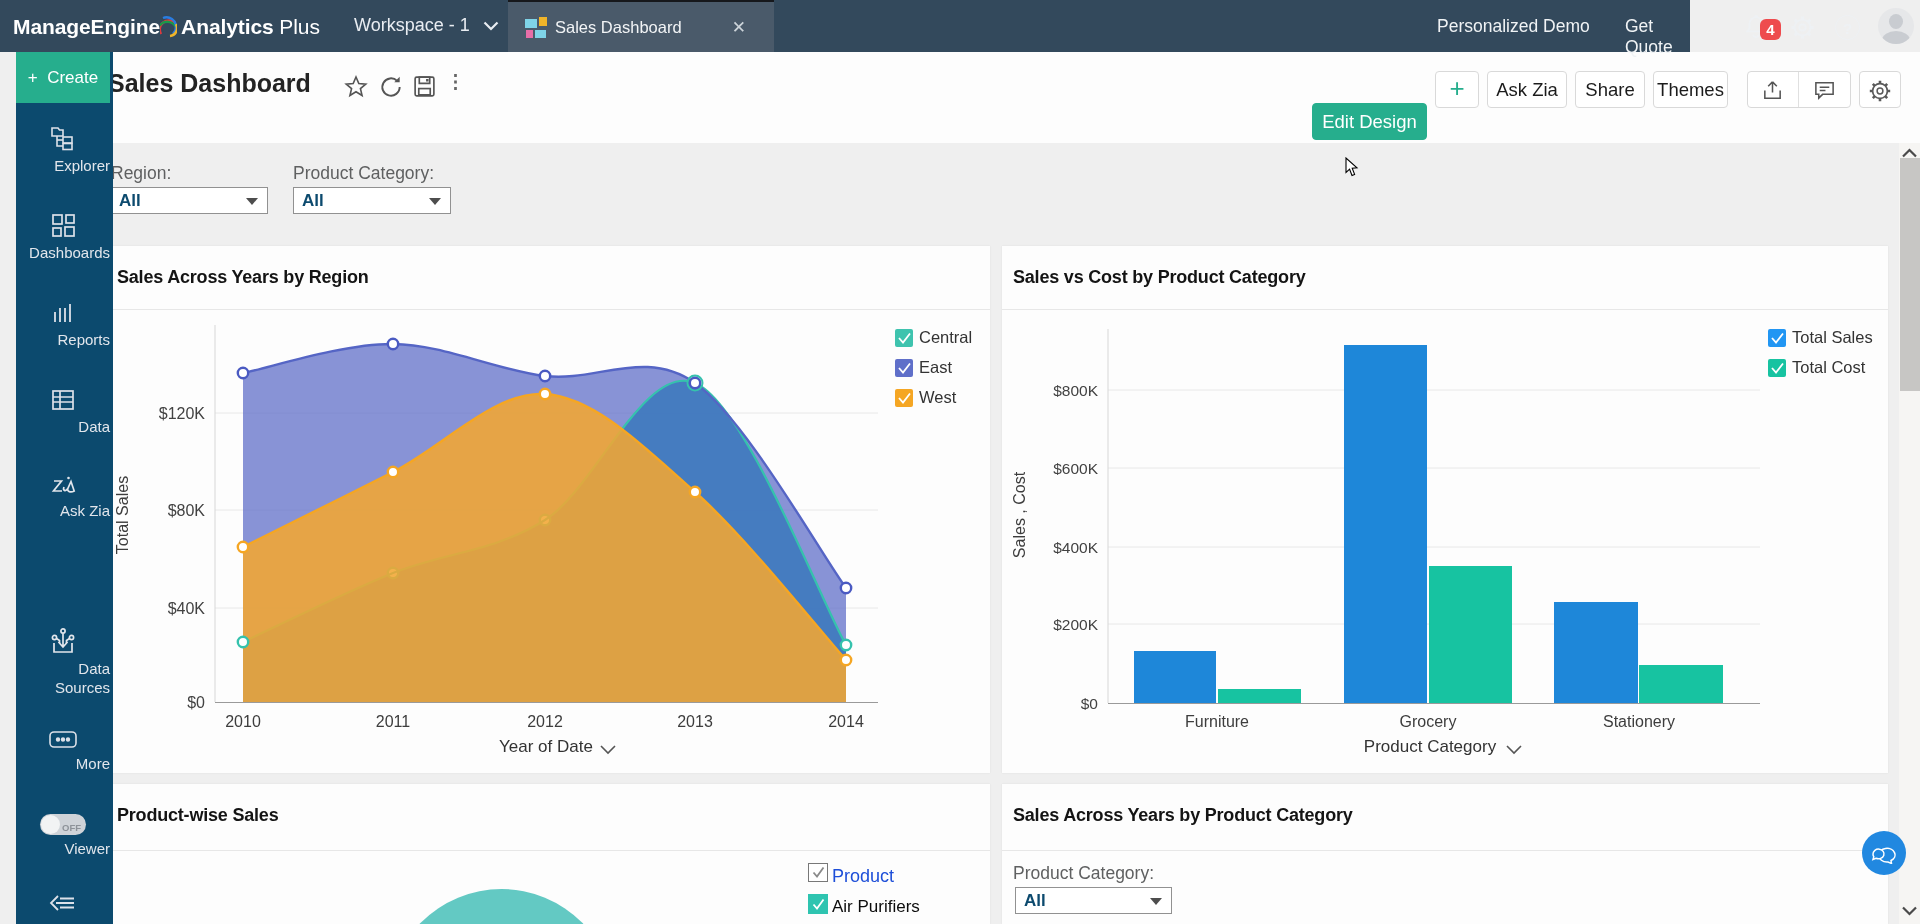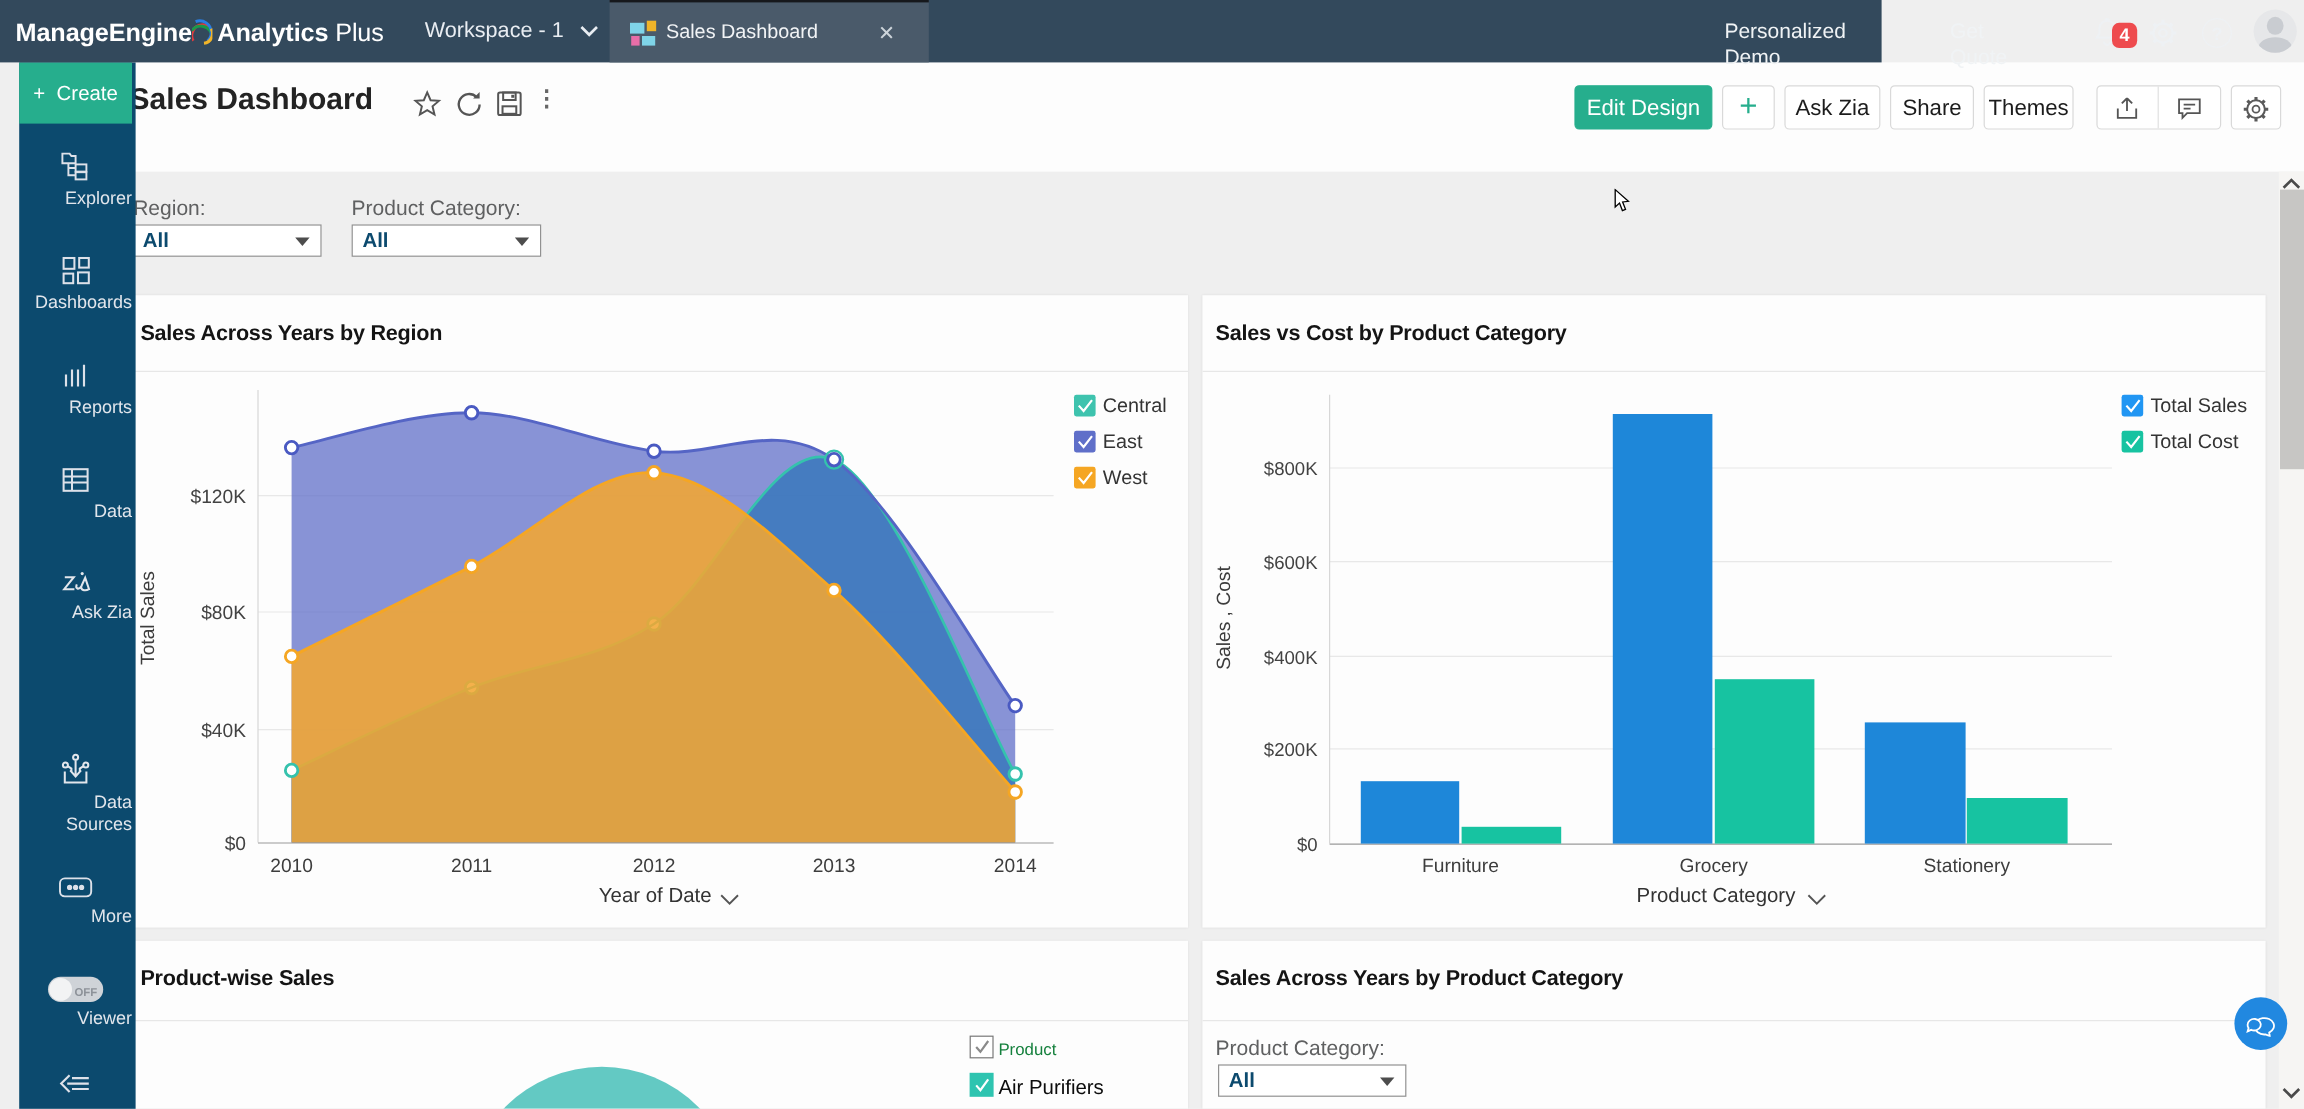--- a/index.html
+++ b/index.html
@@ -1,19 +1,19 @@
 <!DOCTYPE html>
 <html><head>
 <meta charset="utf-8">
 <style>
   * { margin:0; padding:0; box-sizing:border-box; }
   html,body { width:1920px; height:924px; overflow:hidden; font-family:"Liberation Sans", sans-serif; background:#efefef; }
   .abs { position:absolute; }
   
-  #header { position:absolute; left:0; top:0; width:1568px; height:52px; background:#33495c; color:#fff; z-index:30; }
+  #header { position:absolute; left:0; top:0; width:1690px; height:52px; background:#33495c; color:#fff; z-index:30; }
   #logo { position:absolute; left:13px; top:14px; font-size:21px; color:#fff; letter-spacing:-0.1px; }
   #logo b { font-weight:700; }
   #ws { position:absolute; left:354px; top:15px; font-size:18px; color:#e9edf2; }
   #tab { position:absolute; left:508px; top:0; width:266px; height:52px; background:#4a5a6a; border-top:2px solid #16181c; }
   #tab .ticon { position:absolute; left:17px; top:15px; width:22px; height:22px; }
   #tab .tname { position:absolute; left:47px; top:16px; font-size:16.5px; color:#f2f4f6; }
   #tab .tx { position:absolute; right:28px; top:15px; font-size:17px; color:#cdd4da; }
   .hright { position:absolute; top:16px; font-size:17.5px; color:#f0f3f5; }
   
   #sidebar { position:absolute; left:16px; top:52px; width:97px; height:872px; background:#0c4a6e; z-index:25; }
@@ -166,21 +166,21 @@
       <path d="M20 12 a8 8 0 1 1 -2.3-5.6"></path>
       <path d="M20 2.5 v5 h-5" fill="#555" stroke="none"></path>
     </svg>
   <svg class="tico" style="left:318px;" width="25" height="25" viewBox="0 0 24 24" fill="none" stroke="#555" stroke-width="1.6">
       <rect x="3" y="3" width="18" height="18" rx="1.5"></rect>
       <path d="M7 3 h10 v6 H7 z"></path>
       <rect x="13.5" y="4.8" width="2.4" height="2.4" fill="#555" stroke="none"></rect>
       <rect x="6.5" y="14" width="11" height="6"></rect>
     </svg>
   <div class="tico" style="left:352px;top:18px;font-size:19px;font-weight:700;color:#666;letter-spacing:0;">⋮</div>
-  <div class="btn" style="left:1218px;width:115px;background:#26ae8d;border-color:#26ae8d;color:#fff;line-height:35px;">Edit Design</div>
+  <div class="btn" style="left:1218px;width:115px;background:#26ae8d;border-color:#26ae8d;color:#fff;line-height:35px;margin-top:32px;">Edit Design</div>
   <div class="btn" style="left:1341px;width:44px;color:#26ae8d;font-size:26px;line-height:32px;">+</div>
   <div class="btn" style="left:1393px;width:80px;line-height:35px;">Ask Zia</div>
   <div class="btn" style="left:1481px;width:70px;line-height:35px;">Share</div>
   <div class="btn" style="left:1559px;width:75px;line-height:35px;">Themes</div>
   <div class="btn" style="left:1653px;width:104px;"></div>
   <div class="abs" style="left:1704px;top:20px;width:1px;height:35px;background:#e0e0e0;"></div>
   <svg class="abs" style="left:1667px;top:27px;" width="23" height="23" viewBox="0 0 24 24" fill="none" stroke="#555" stroke-width="1.6">
       <path d="M4 12 v8 h16 v-8"></path>
       <path d="M12 3 v11 m0-11 l-4.5 4.5 M12 3 l4.5 4.5"></path>
     </svg>
@@ -306,21 +306,21 @@
   </div>
 
   <div class="panel" id="p3" style="left:12px;top:641px;width:884px;height:140px;">
     <div class="ptitle">Product-wise Sales</div>
     <div class="psep" style="top:66px;"></div>
     <div class="abs" style="left:282px;top:105px;width:227px;height:227px;border-radius:50%;background:#63c9c3;"></div>
     <div class="abs" style="left:702px;top:79px;width:20px;height:19px;border:1.5px solid #787878;background:#fff;"></div>
     <svg class="abs" style="left:705px;top:82px" width="15" height="13" viewBox="0 0 15 13">
         <path d="M2.5 6.5 l3.5 4 L12.5 1.5" stroke="#8a8a8a" stroke-width="1.8" fill="none"></path>
       </svg>
-    <div class="abs" style="left:726px;top:82px;font-size:14px;color:#15803d;">Product</div>
+    <div class="abs" style="left:726px;top:82px;font-size:18px;color:#1d4ed8;">Product</div>
     <div class="abs" style="left:702px;top:110px;width:20px;height:20px;background:#2ec4b0;"></div>
     <svg class="abs" style="left:705px;top:114px" width="15" height="13" viewBox="0 0 15 13">
         <path d="M2.5 6.5 l3.5 4 L12.5 1.5" stroke="#fff" stroke-width="1.8" fill="none"></path>
       </svg>
     <div class="abs" style="left:726px;top:113px;font-size:17px;color:#0c0c0c;">Air Purifiers</div>
   </div>
 
   <div class="panel" id="p4" style="left:908px;top:641px;width:886px;height:140px;">
     <div class="ptitle">Sales Across Years by Product Category</div>
     <div class="psep" style="top:66px;"></div>

